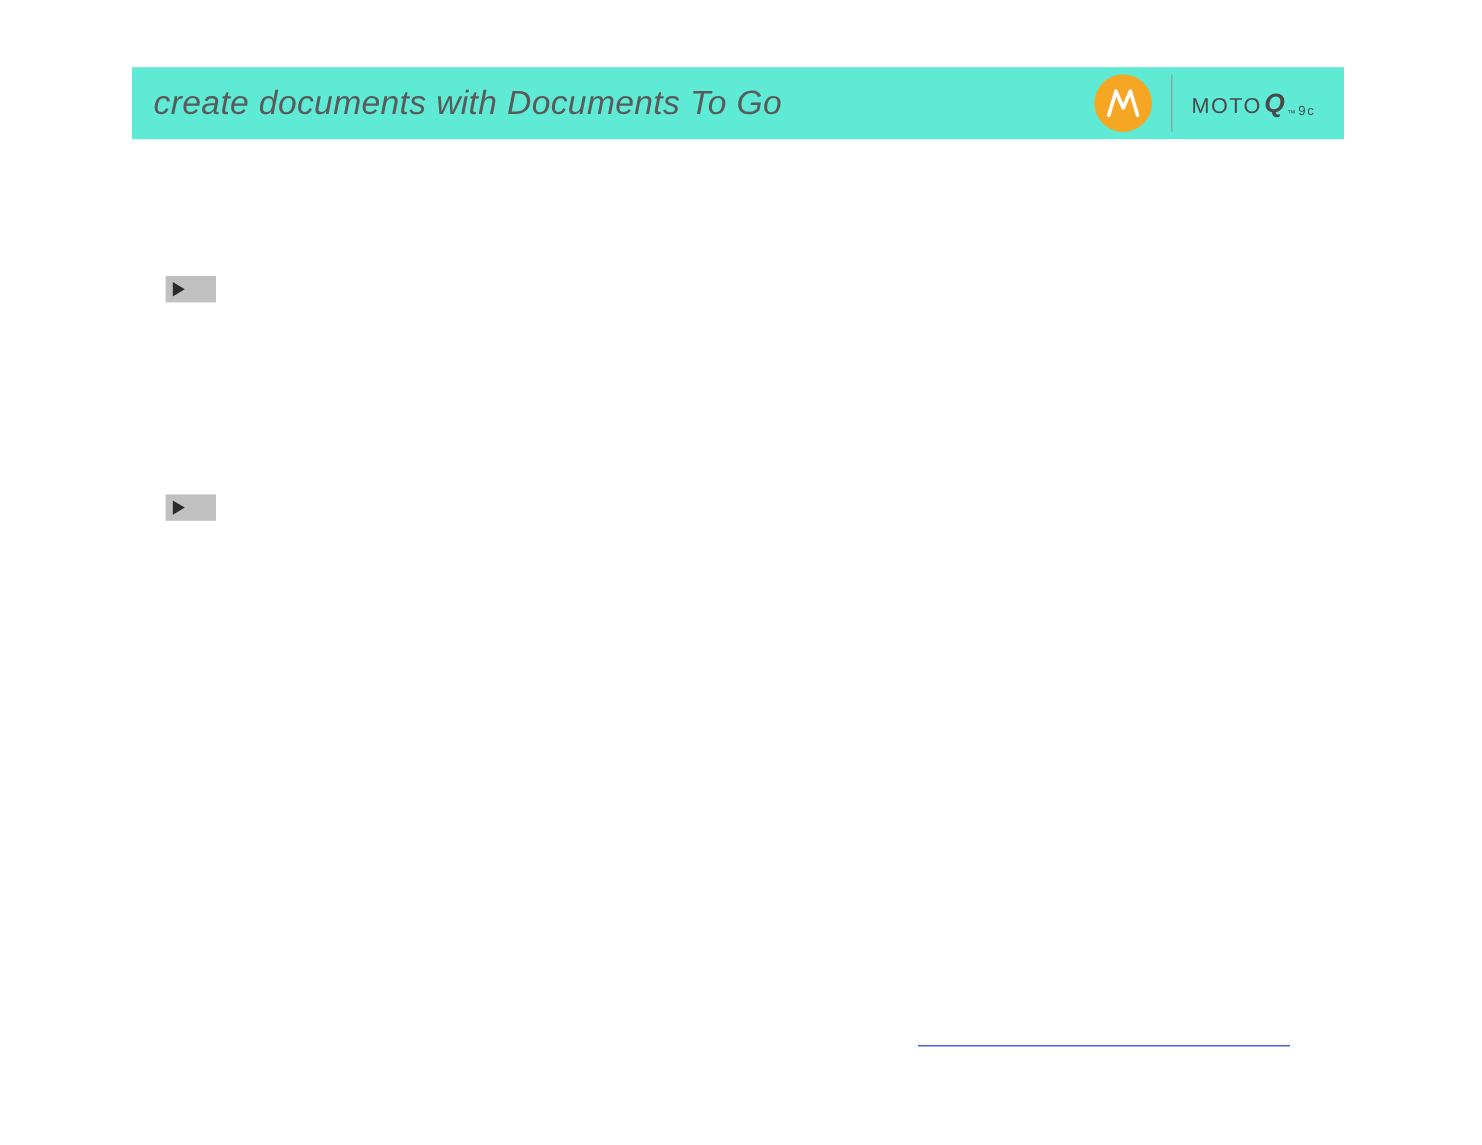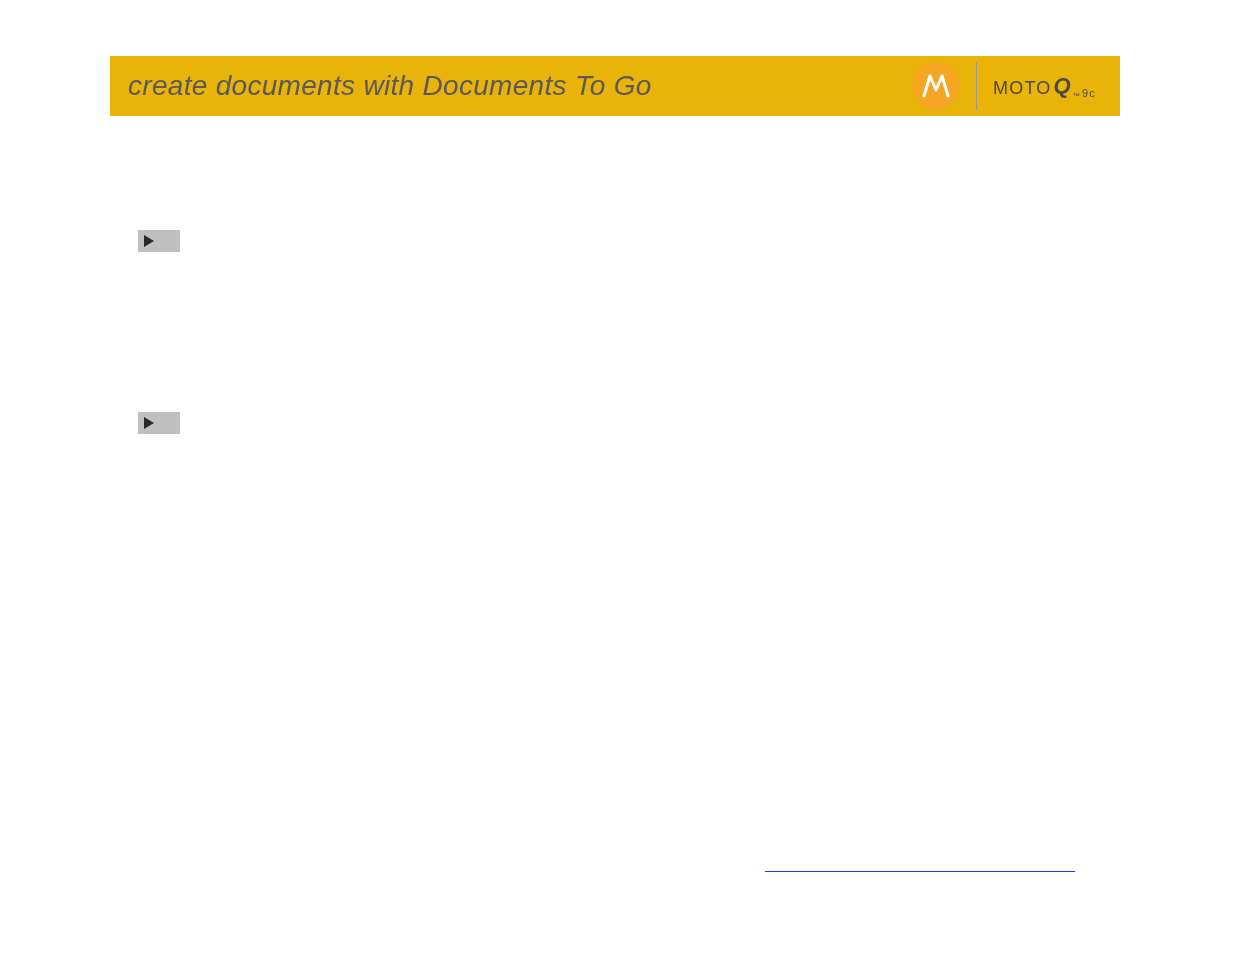--- a/index.html
+++ b/index.html
@@ -13,21 +13,21 @@
       width: 1235px;
       height: 954px;
       position: relative;
     }
     .header-bar {
       position: absolute;
       left: 110px;
       top: 56px;
       width: 1010px;
       height: 60px;
-      background: #eab308;
+      background: #5eead4;
       display: flex;
       align-items: center;
     }
     .header-title {
       flex: 1;
       padding-left: 18px;
       font-style: italic;
       font-size: 28px;
       color: #5a5a5a;
       font-weight: 500;

